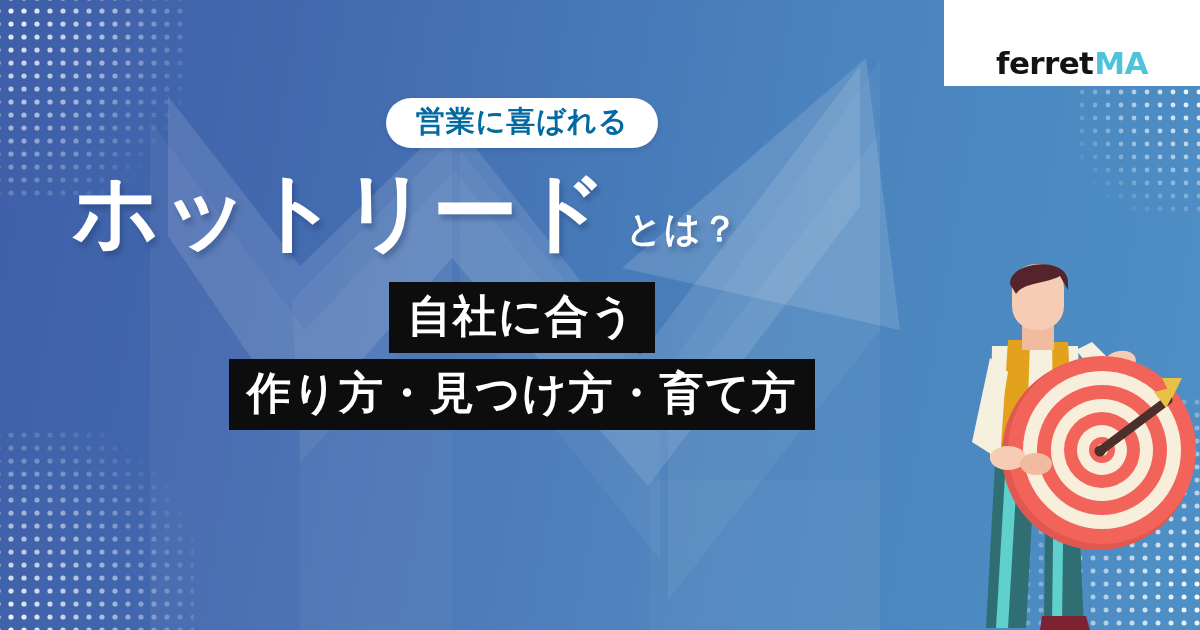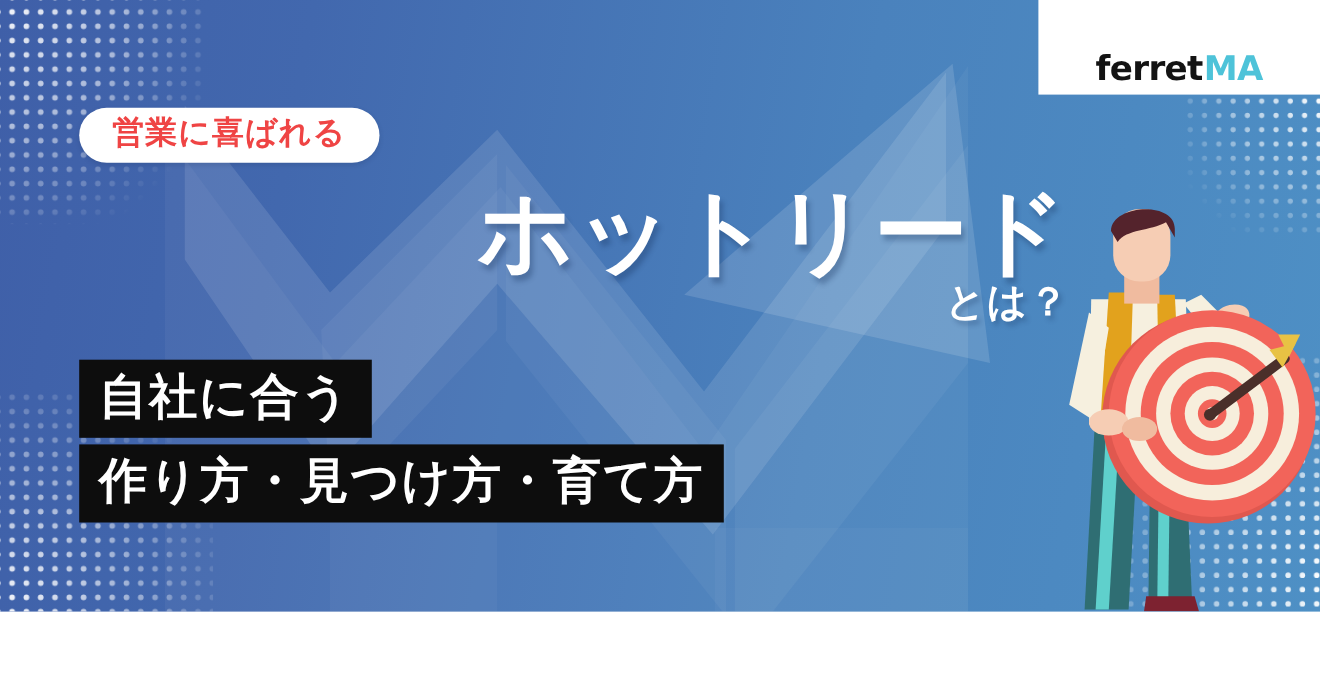--- a/index.html
+++ b/index.html
@@ -1,22 +1,23 @@
 <!DOCTYPE html>
 <html><head>
 <meta charset="utf-8">
 <style>
   html,body{margin:0;padding:0;}
   body{
     width:1200px;height:630px;overflow:hidden;
     font-family:"Liberation Sans","DejaVu Sans",sans-serif;
   }
   .stage{
-    position:relative;width:1200px;height:556px;overflow:hidden;
+    position:relative;width:1200px;height:630px;overflow:hidden;
     background:linear-gradient(100deg,#3f5fa8 0%,#4268ae 22%,#4a82bd 62%,#4e90c5 100%);
+    text-align:center;
   }
 
   
   .bg-arrow{position:absolute;inset:0;width:1200px;height:630px;}
 
   
   .dots{position:absolute;pointer-events:none;}
   .dots svg{display:block;}
 
   
@@ -35,28 +36,27 @@
   
   .content{position:absolute;left:72px;top:98px;width:900px;}
 
   .pill{
     display:inline-flex;align-items:center;justify-content:center;
     background:#ffffff;border-radius:40px;
     padding:9px 30px 12px 30px;
     box-shadow:0 2px 5px rgba(20,40,80,.18);
   }
   .pill-text{
-    color:#ef4444;font-size:29px;font-weight:700;letter-spacing:1px;
+    color:#0369a1;font-size:29px;font-weight:700;letter-spacing:1px;
     line-height:1;
   }
 
   .headline{
     margin-top:18px;display:flex;align-items:flex-end;
     white-space:nowrap;
-    flex-direction:column;
   }
   .headline-main{
     color:#ffffff;font-size:86px;font-weight:700;letter-spacing:2px;
     line-height:1.05;
     text-shadow:3px 5px 5px rgba(20,45,90,.30);
   }
   .headline-suffix{
     color:#ffffff;font-size:36px;font-weight:700;letter-spacing:1px;
     line-height:1;margin-left:16px;padding-bottom:9px;
     text-shadow:3px 4px 5px rgba(20,45,90,.30);

